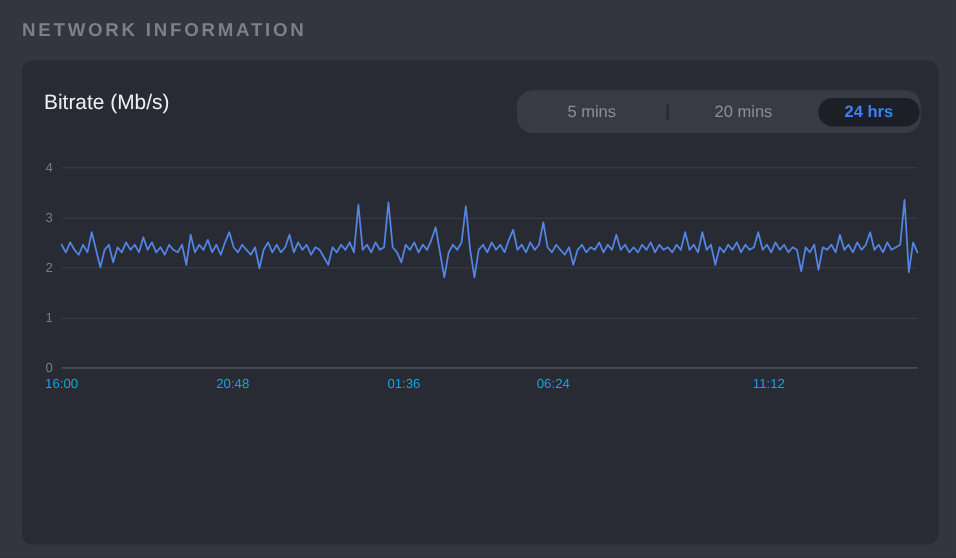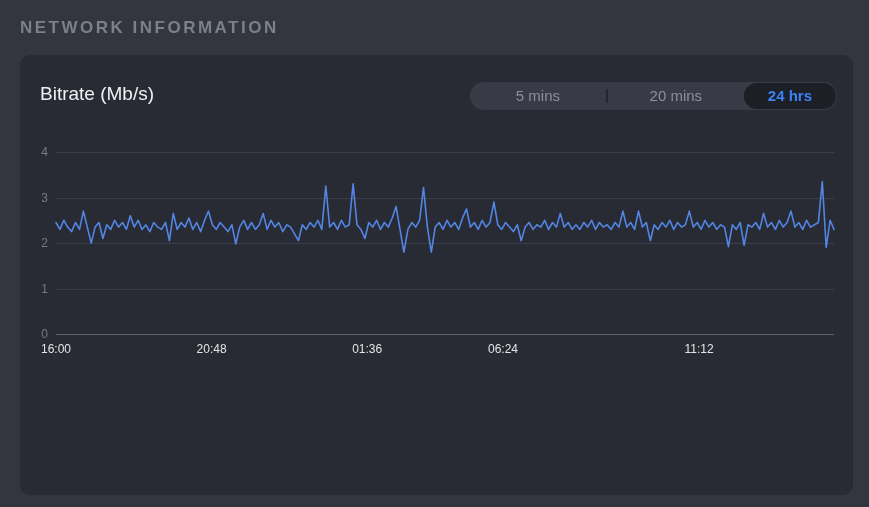--- a/index.html
+++ b/index.html
@@ -27,21 +27,21 @@
   }
   .card-title {
     position: absolute;
     left: 20px; top: 28px;
     font-size: 19px;
     color: #eef0f3;
   }
   .range-selector {
     position: absolute;
     left: 450px; top: 27px;
-    width: 367px; height: 28px;
+    width: 367px; height: 39px;
     background: #383b45;
     border-radius: 14px;
     display: flex;
     align-items: center;
   }
   .range-option {
     flex: 1;
     text-align: center;
     font-size: 15px;
     color: #8b8f99;
@@ -84,21 +84,21 @@
     right: calc(100% + 8px);
     transform: translateY(-50%);
     font-size: 12px;
     color: #757a85;
   }
   .xtick-label {
     position: absolute;
     top: calc(100% + 8px);
     transform: translateX(-50%);
     font-size: 12px;
-    color: #e5e5e5;
+    color: #0ea5e9;
     white-space: nowrap;
   }
   .line-svg {
     position: absolute;
     left: 0; top: 0;
     width: 778px; height: 182px;
     overflow: visible;
   }
 </style>
 </head>

